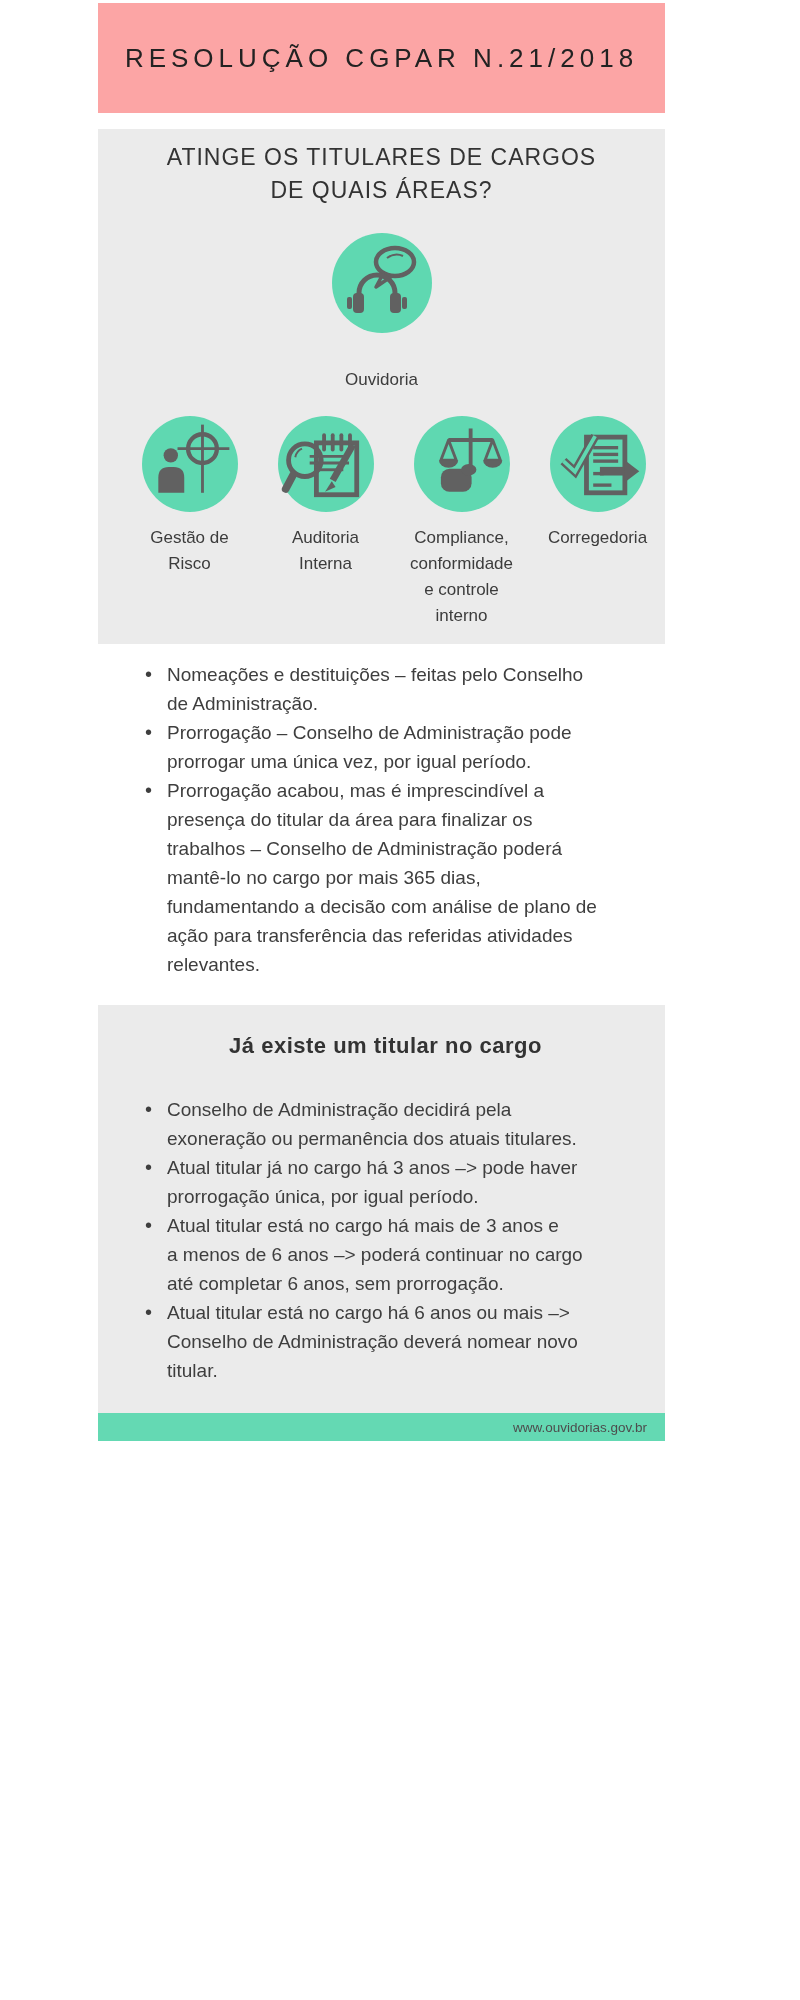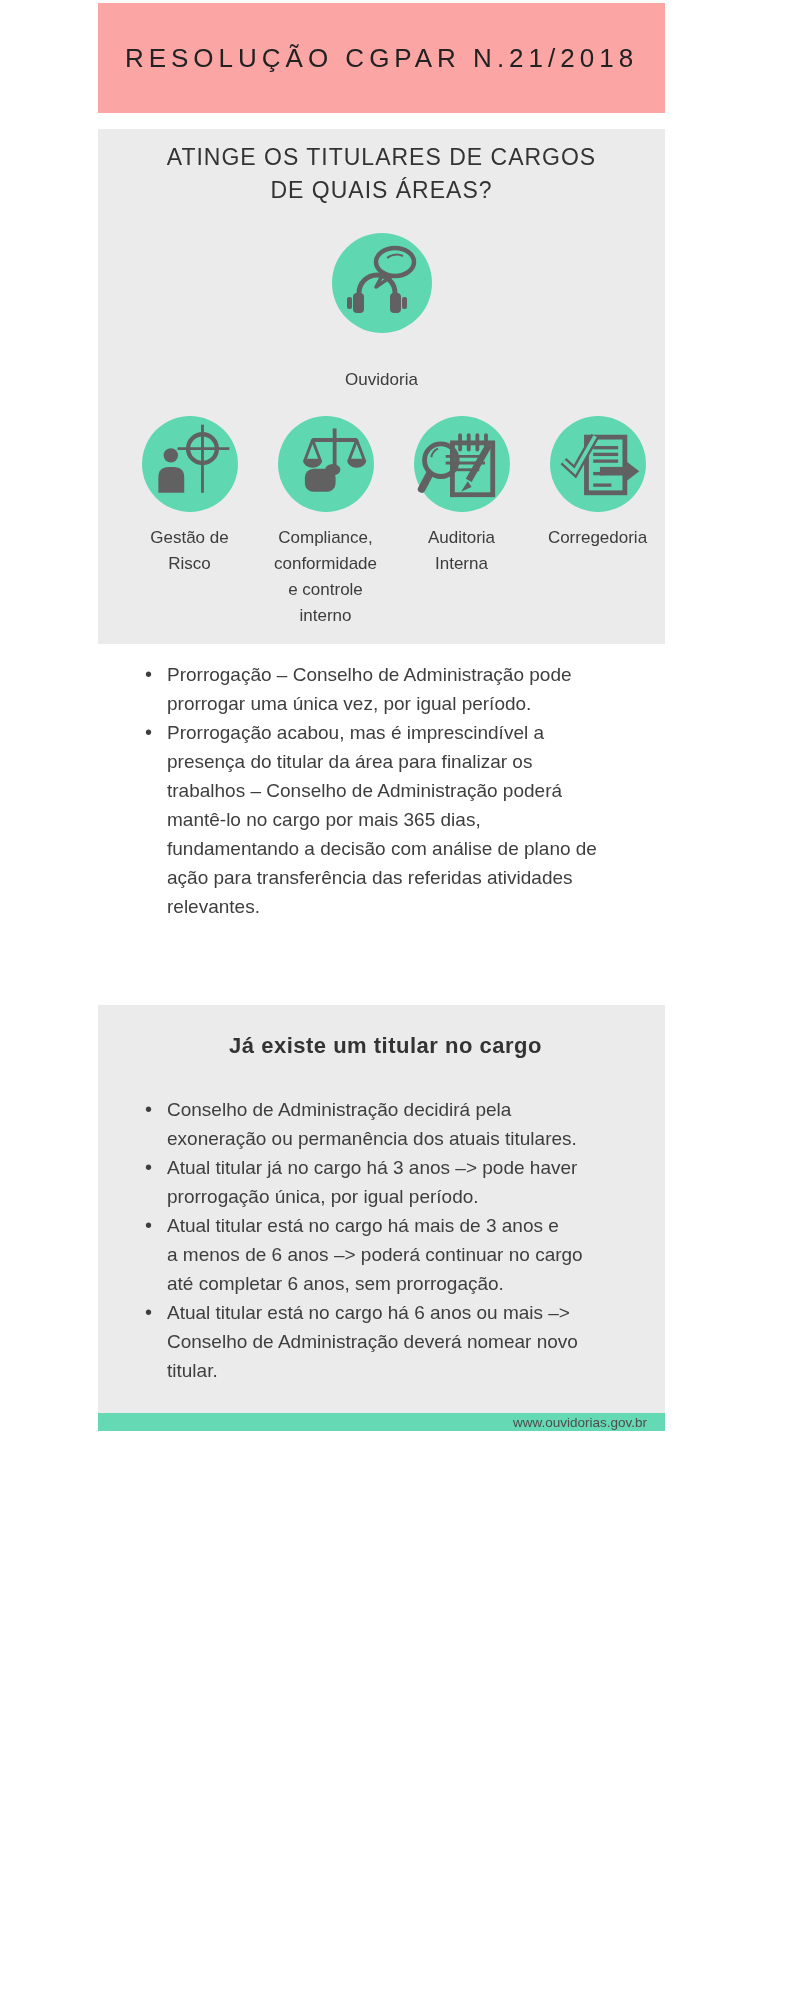--- a/index.html
+++ b/index.html
@@ -56,21 +56,21 @@
     font-size:20px; color:#3e3e3e;
   }
   .titular-heading {
     margin:0; padding-top:26px; text-align:center;
     font-size:22px; line-height:30px; font-weight:700; letter-spacing:0.5px; color:#333333;
   }
   .sec-c .bullet-list { margin-top:34px; }
 
   
   .footer-bar {
-    height:18px; background:#64d9b3;
+    height:28px; background:#64d9b3;
     display:flex; align-items:center; justify-content:flex-end;
     padding-right:18px; box-sizing:border-box;
   }
   .footer-bar span { font-size:13.5px; color:#4d4d4d; line-height:19px; }
 </style>
 </head>
 <body>
 
 <div class="canvas">
   <div class="infographic">
@@ -106,39 +106,20 @@
             <svg class="icon-svg" width="96" height="96" viewBox="0 0 100 100" fill="none" stroke="#616161">
               <line x1="63" y1="9" x2="63" y2="80" stroke-width="3"></line>
               <line x1="37" y1="34" x2="91" y2="34" stroke-width="3"></line>
               <circle cx="63" cy="34" r="15" stroke-width="4.5"></circle>
               <circle cx="30" cy="41" r="7.5" fill="#616161" stroke="none"></circle>
               <path d="M17 80 V64 Q17 53 28 53 H33 Q44 53 44 64 V80 Z" fill="#616161" stroke="none"></path>
             </svg>
           </div>
           <div class="area-label">Gestão de
 Risco</div>
-        </div>
-
-        <div class="area-col">
-          <div class="circle small">
-            <svg class="icon-svg" width="96" height="96" viewBox="0 0 100 100" fill="none" stroke="#616161">
-              <line x1="59" y1="13" x2="59" y2="60" stroke-width="4"></line>
-              <line x1="36" y1="25" x2="82" y2="25" stroke-width="4"></line>
-              <path d="M36 25 L28 46 H44 Z" stroke-width="3" stroke-linejoin="round"></path>
-              <path d="M26 46 A 10 8 0 0 0 46 46 Z" fill="#616161" stroke="none"></path>
-              <path d="M82 25 L74 46 H90 Z" stroke-width="3" stroke-linejoin="round"></path>
-              <path d="M72 46 A 10 8 0 0 0 92 46 Z" fill="#616161" stroke="none"></path>
-              <rect x="28" y="55" width="32" height="24" rx="9" fill="#616161" stroke="none"></rect>
-              <ellipse cx="57" cy="56" rx="8" ry="6" fill="#616161" stroke="none"></ellipse>
-            </svg>
-          </div>
-          <div class="area-label">Compliance,
-conformidade
-e controle
-interno</div>
         </div>
 
         <div class="area-col">
           <div class="circle small">
             <svg class="icon-svg" width="96" height="96" viewBox="0 0 100 100" fill="none" stroke="#616161">
               <rect x="40" y="28" width="42" height="54" stroke-width="5"></rect>
               <line x1="48" y1="20" x2="48" y2="35" stroke-width="4" stroke-linecap="round"></line>
               <line x1="57" y1="20" x2="57" y2="35" stroke-width="4" stroke-linecap="round"></line>
               <line x1="66" y1="20" x2="66" y2="35" stroke-width="4" stroke-linecap="round"></line>
               <line x1="75" y1="20" x2="75" y2="35" stroke-width="4" stroke-linecap="round"></line>
@@ -152,40 +133,61 @@
               <line x1="16" y1="61" x2="8" y2="76" stroke-width="8" stroke-linecap="round"></line>
             </svg>
           </div>
           <div class="area-label">Auditoria
 Interna</div>
         </div>
 
         <div class="area-col">
           <div class="circle small">
             <svg class="icon-svg" width="96" height="96" viewBox="0 0 100 100" fill="none" stroke="#616161">
+              <line x1="59" y1="13" x2="59" y2="60" stroke-width="4"></line>
+              <line x1="36" y1="25" x2="82" y2="25" stroke-width="4"></line>
+              <path d="M36 25 L28 46 H44 Z" stroke-width="3" stroke-linejoin="round"></path>
+              <path d="M26 46 A 10 8 0 0 0 46 46 Z" fill="#616161" stroke="none"></path>
+              <path d="M82 25 L74 46 H90 Z" stroke-width="3" stroke-linejoin="round"></path>
+              <path d="M72 46 A 10 8 0 0 0 92 46 Z" fill="#616161" stroke="none"></path>
+              <rect x="28" y="55" width="32" height="24" rx="9" fill="#616161" stroke="none"></rect>
+              <ellipse cx="57" cy="56" rx="8" ry="6" fill="#616161" stroke="none"></ellipse>
+            </svg>
+          </div>
+          <div class="area-label">Compliance,
+conformidade
+e controle
+interno</div>
+        </div>
+
+        <div class="area-col">
+          <div class="circle small">
+            <svg class="icon-svg" width="96" height="96" viewBox="0 0 100 100" fill="none" stroke="#616161">
               <rect x="38" y="22" width="40" height="58" stroke-width="5"></rect>
               <line x1="45" y1="33" x2="71" y2="33" stroke-width="3.5"></line>
               <line x1="45" y1="40" x2="71" y2="40" stroke-width="3.5"></line>
               <line x1="45" y1="47" x2="71" y2="47" stroke-width="3.5"></line>
               <line x1="45" y1="60" x2="56" y2="60" stroke-width="3.5"></line>
               <line x1="45" y1="72" x2="64" y2="72" stroke-width="3.5"></line>
               <path d="M14 47 L26 58 L47 21" stroke-width="9" stroke-linejoin="miter"></path>
               <path d="M14 47 L26 58 L47 21" stroke="#5fd8b1" stroke-width="4"></path>
               <rect x="52" y="53" width="28" height="9" fill="#616161" stroke="none"></rect>
               <path d="M78 46 L93 57.5 L78 69 Z" fill="#616161" stroke="none"></path>
             </svg>
           </div>
           <div class="area-label">Corregedoria</div>
         </div>
 
       </div>
     </div>
 
     <div class="sec-b">
       <ul class="bullet-list">
+        <li>Nomeações e destituições – feitas pelo Conselho
+de Administração.</li>
         <li>Prorrogação – Conselho de Administração pode
 prorrogar uma única vez, por igual período.</li>
         <li>Prorrogação acabou, mas é imprescindível a
 presença do titular da área para finalizar os
 trabalhos – Conselho de Administração poderá
 mantê-lo no cargo por mais 365 dias,
 fundamentando a decisão com análise de plano de
 ação para transferência das referidas atividades
 relevantes.</li>
       </ul>

